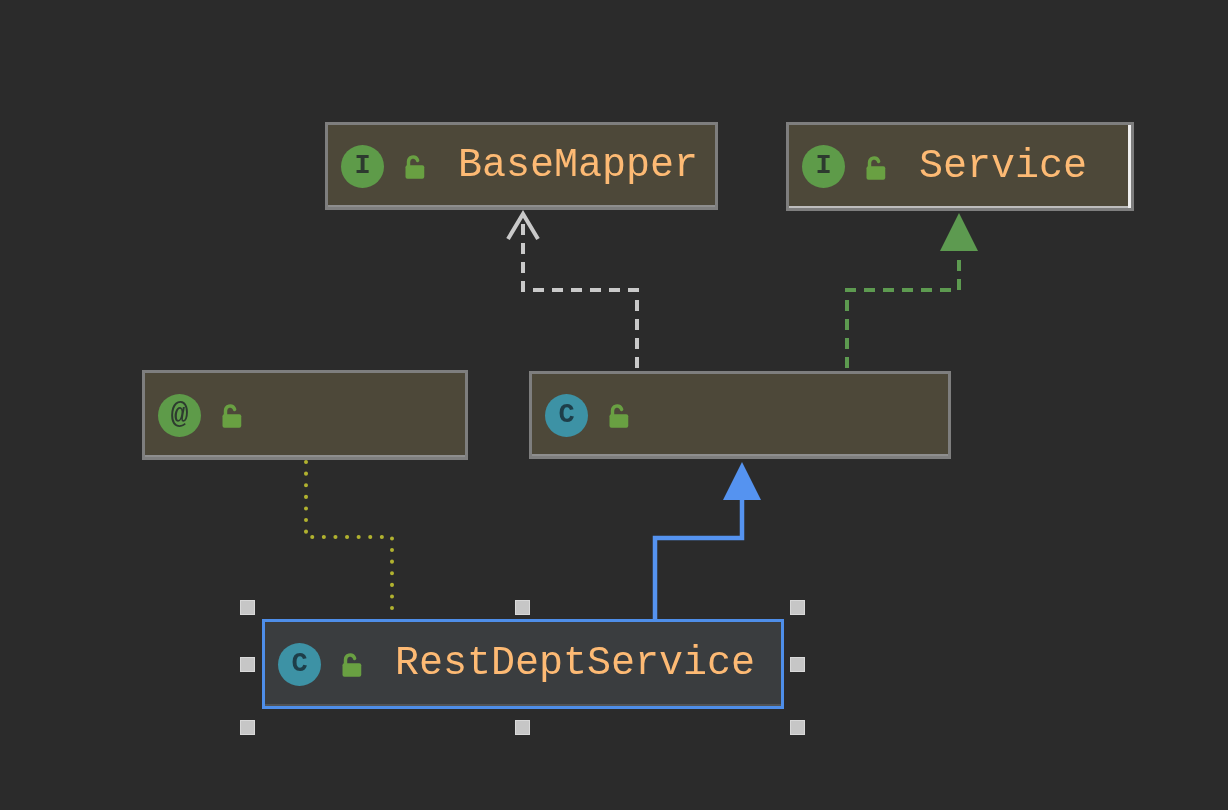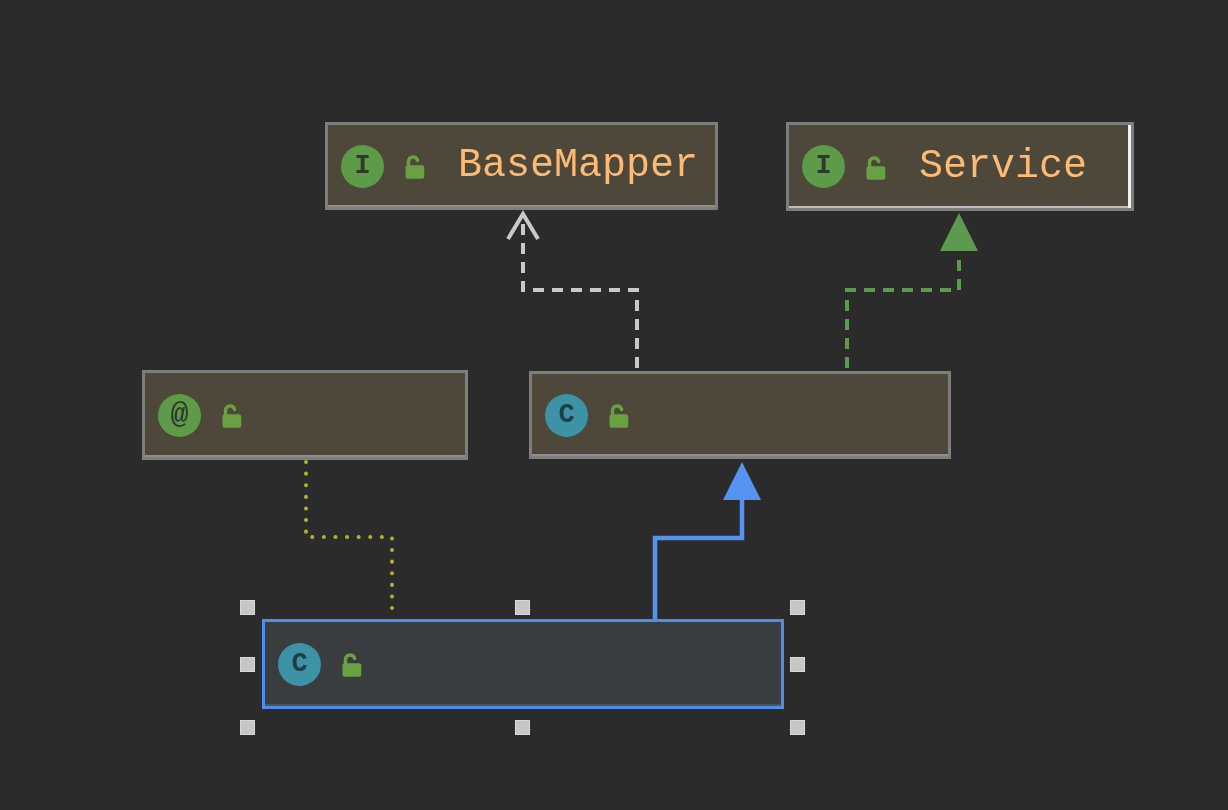--- a/index.html
+++ b/index.html
@@ -94,20 +94,21 @@
       <rect x="5" y="9.5" width="12.5" height="9" rx="1.3" fill="#69a042"></rect>
     </svg>
   </div>
 
   <div class="node selected" style="left:262px;top:619px;width:522px;height:90px;">
     <span class="badge teal">C</span>
     <svg class="lock" width="30" height="30" viewBox="0 0 20 20">
       <path d="M7,10 V7.1 a3.1,3.1 0 0 1 5.8,-1.5 l0.3,0.7" fill="none" stroke="#69a042" stroke-width="2.3" stroke-linecap="round"></path>
       <rect x="5" y="9.5" width="12.5" height="9" rx="1.3" fill="#69a042"></rect>
     </svg>
+    <span class="label">RestDeptService</span>
   </div>
 
   <div class="handle" style="left:240px;top:600px;"></div>
   <div class="handle" style="left:515px;top:600px;"></div>
   <div class="handle" style="left:790px;top:600px;"></div>
   <div class="handle" style="left:240px;top:657px;"></div>
   <div class="handle" style="left:790px;top:657px;"></div>
   <div class="handle" style="left:240px;top:720px;"></div>
   <div class="handle" style="left:515px;top:720px;"></div>
   <div class="handle" style="left:790px;top:720px;"></div>

